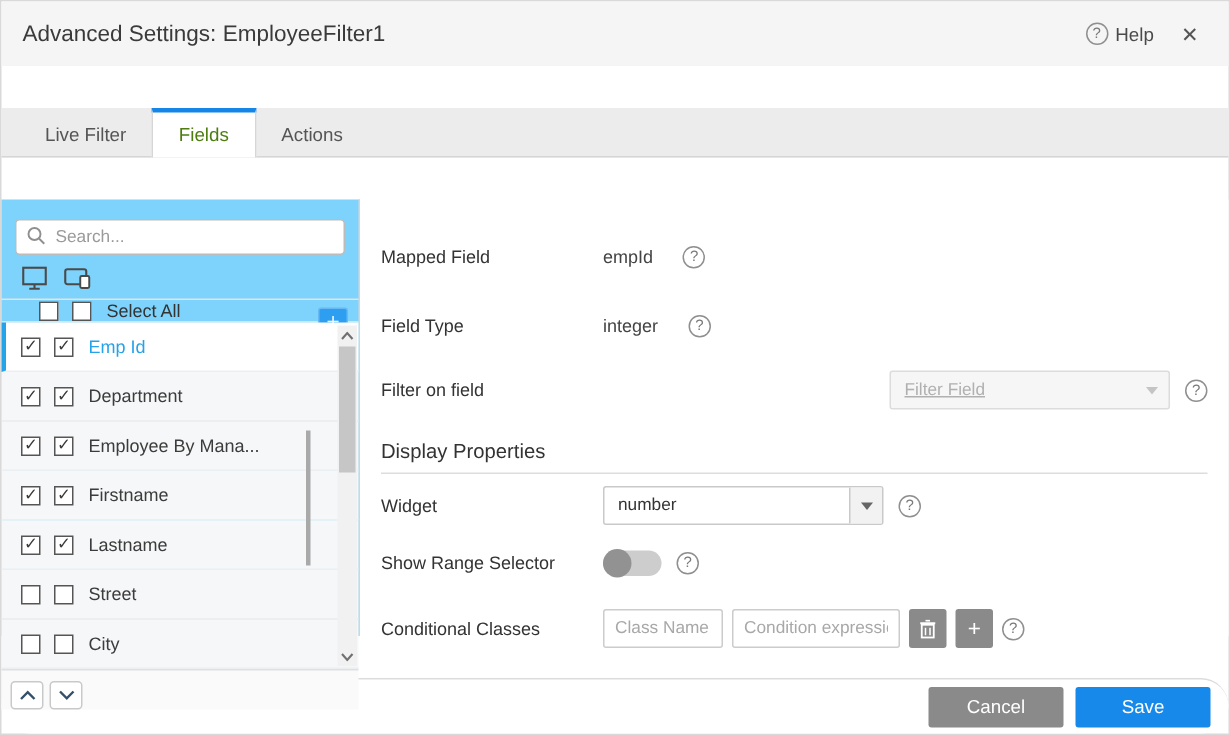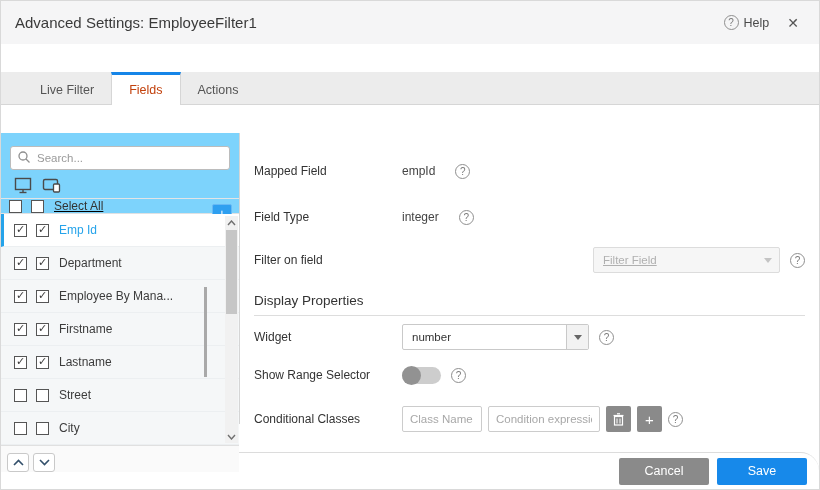--- a/index.html
+++ b/index.html
@@ -10,34 +10,34 @@
   .hdr { height:43px; background:#f5f5f6; display:flex; align-items:center; padding:0 16px 0 14px; flex:0 0 auto; }
   .hdr-title { font-size:15px; font-weight:500; color:#3a3a3a; }
   .hdr-right { margin-left:auto; display:flex; align-items:center; gap:14px; }
   .help-wrap { display:flex; align-items:center; gap:5px; cursor:pointer; }
   .qicon { width:15px; height:15px; border:1px solid #8f8f8f; border-radius:50%; color:#7a7a7a;
            font-size:10px; line-height:13px; text-align:center; display:inline-block; background:transparent; flex:0 0 auto; }
   .help-txt { font-size:12.5px; color:#4a4a4a; }
   .close-x { font-size:14px; color:#555; cursor:pointer; padding:2px 4px; }
 
   
-  .tabbar { height:33px; background:#ececec; border-bottom:1px solid #d6d6d6; display:flex; align-items:stretch; padding-left:22px; flex:0 0 auto; }
+  .tabbar { height:33px; background:#ececec; border-bottom:1px solid #d6d6d6; display:flex; align-items:stretch; padding-left:12px; flex:0 0 auto; }
   .tab { padding:0 17px; display:flex; align-items:center; font-size:12.5px; color:#555; cursor:pointer; border-top:3px solid transparent; }
-  .tab.active { background:#fff; color:#c2410c; border-top:3px solid #1585e8; border-left:1px solid #d6d6d6; border-right:1px solid #d6d6d6; margin-bottom:-1px;text-align:right; }
+  .tab.active { background:#fff; color:#4d7c0f; border-top:3px solid #1585e8; border-left:1px solid #d6d6d6; border-right:1px solid #d6d6d6; margin-bottom:-1px;text-align:right; }
 
   
   .bod { flex:1 1 auto; display:flex; position:relative; min-height:0; }
   .sidebar { width:239px; flex:0 0 auto; border-right:1px solid #d5d5d5; display:flex; flex-direction:column; background:#7dd3fc; }
   .search-wrap { padding:13px 9px 7px 9px; }
   .search-box { position:relative; }
   .search-box input { width:100%; height:24px; border:1px solid #bcbcbc; border-radius:3px; padding:0 6px 0 26px; font-size:11.5px; color:#333; outline:none; font-family:"Liberation Sans", sans-serif; }
   .search-box input::placeholder { color:#9a9a9a; }
   .search-ic { position:absolute; left:7px; top:4px; }
   .devrow { height:27px; display:flex; align-items:center; gap:9px; padding-left:13px; border-bottom:1px solid #e2e4e6; }
-  .selall { height:30px; display:flex; align-items:center; padding-left:8px; border-bottom:1px solid #dfe1e3; position:relative;text-decoration:underline; }
+  .selall { height:30px; display:flex; align-items:center; padding-left:25px; border-bottom:1px solid #dfe1e3; position:relative; }
   .selall-label { font-size:12px; color:#333; font-weight:500; margin-left:10px; }
   .addbtn { position:absolute; right:7px; top:5px; width:20px; height:20px; background:#2e9ff0; border:1px solid #67b9f5; border-radius:2px; color:#eaf5ff; font-size:15px; line-height:18px; text-align:center; cursor:pointer; }
 
   .fieldlist { position:relative; flex:0 0 auto; }
   .frow { height:33px; display:flex; align-items:center; padding-left:13px; background:#f5f7f8; border-bottom:1px solid #eceff1; cursor:pointer; }
   .frow.selected { background:#fff; border-left:3px solid #25a3ea; padding-left:10px; }
   .frow .row-label { font-size:12px; color:#3c3c3c; margin-left:10px; white-space:nowrap; overflow:hidden; }
   .frow.selected .row-label { color:#25a3ea; }
   .cb { width:13px; height:13px; border:1px solid #555; background:#fff; margin-right:9px; position:relative; flex:0 0 auto; cursor:pointer; }
   .cb.checked::after { content:"✓"; position:absolute; left:1px; top:-2px; font-size:11px; color:#3a3a3a; }

